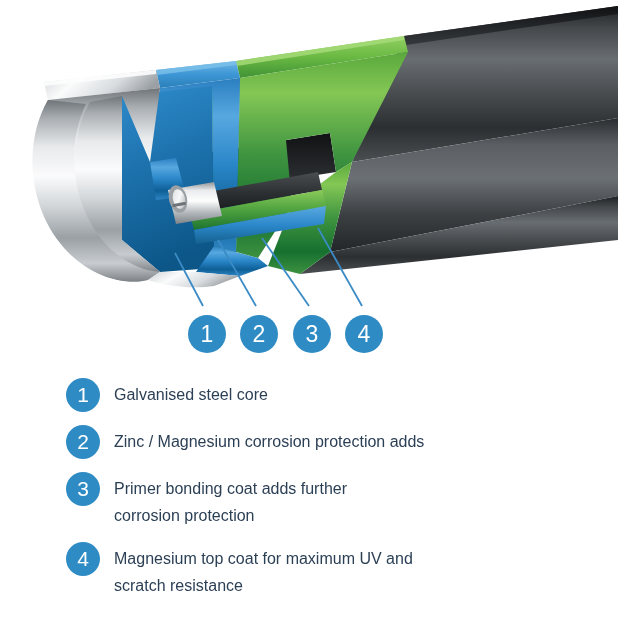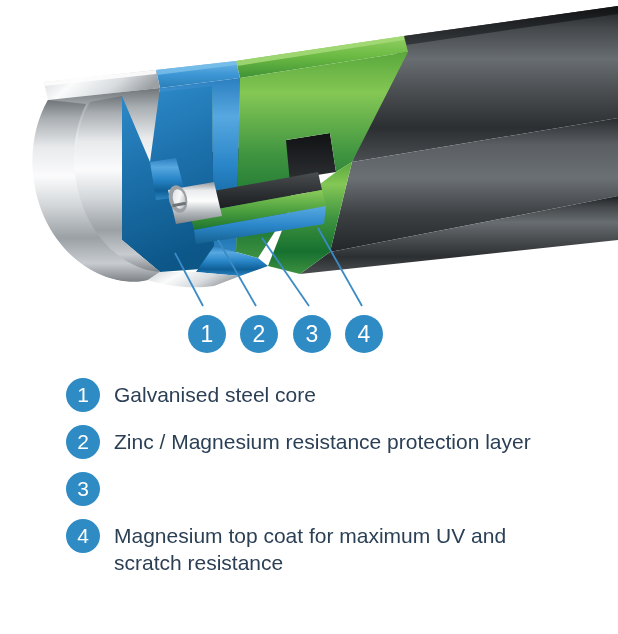--- a/index.html
+++ b/index.html
@@ -85,21 +85,21 @@
     background: #2e8bc4;
     color: #ffffff;
     font-size: 21px;
     line-height: 34px;
     text-align: center;
     font-family: "Liberation Sans", sans-serif;
   }
   .legend-text {
     margin-left: 48px;
     color: #2b3f55;
-    font-size: 21px;
+    font-size: 16px;
     line-height: 27px;
     font-family: "Liberation Sans", sans-serif;
     max-width: 470px;
     padding-top: 3px;
     white-space: pre-line;
   }
 </style>
 </head>
 <body>
 
@@ -311,25 +311,27 @@
 
   <div class="legend">
 
     <div class="legend-item">
       <span class="legend-badge">1</span>
       <span class="legend-text">Galvanised steel core</span>
     </div>
 
     <div class="legend-item">
       <span class="legend-badge">2</span>
-      <span class="legend-text">Zinc / Magnesium resistance protection layer</span>
+      <span class="legend-text">Zinc / Magnesium corrosion protection adds</span>
     </div>
 
     <div class="legend-item">
       <span class="legend-badge">3</span>
+      <span class="legend-text">Primer bonding coat adds further
+corrosion protection</span>
     </div>
 
     <div class="legend-item">
       <span class="legend-badge">4</span>
       <span class="legend-text">Magnesium top coat for maximum UV and
 scratch resistance</span>
     </div>
 
   </div>
 

